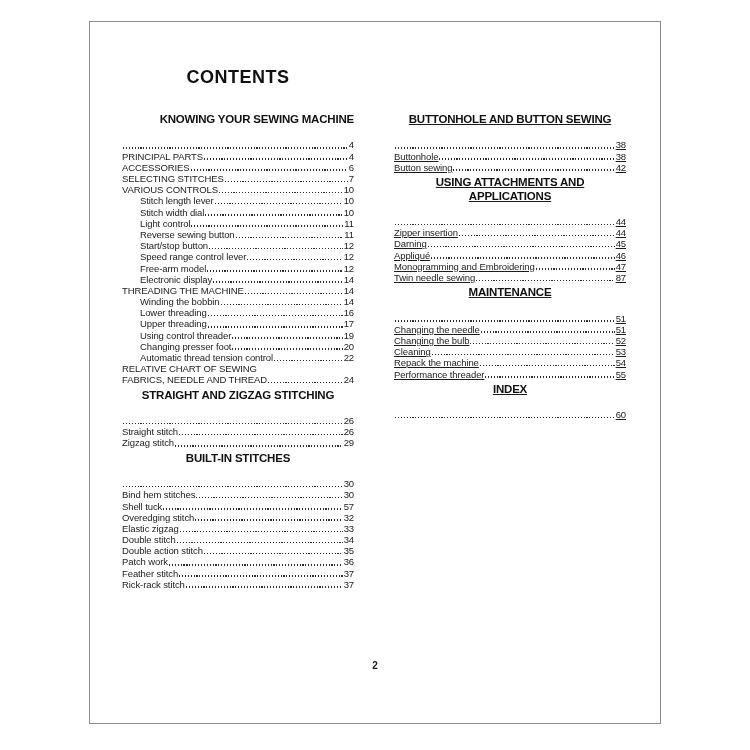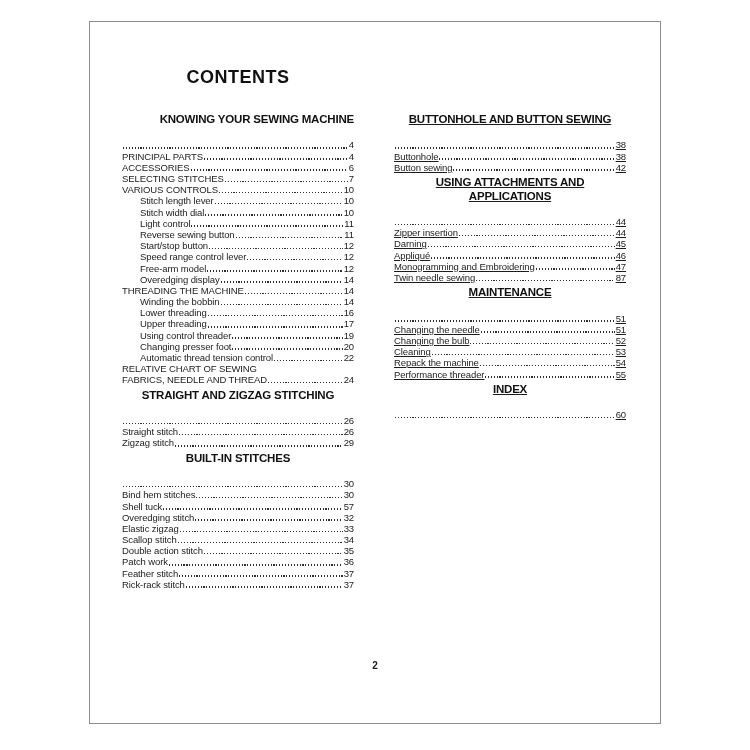--- a/index.html
+++ b/index.html
@@ -145,21 +145,21 @@
             <span class="toc-label">Speed range control lever</span>
             <span class="toc-dots"></span>
             <span class="toc-page">12</span>
           </div>
           <div class="toc-row indent">
             <span class="toc-label">Free-arm model</span>
             <span class="toc-dots"></span>
             <span class="toc-page">12</span>
           </div>
           <div class="toc-row indent">
-            <span class="toc-label">Overedging display</span>
+            <span class="toc-label">Electronic display</span>
             <span class="toc-dots"></span>
             <span class="toc-page">14</span>
           </div>
           <div class="toc-row">
             <span class="toc-label">THREADING THE MACHINE</span>
             <span class="toc-dots"></span>
             <span class="toc-page">14</span>
           </div>
           <div class="toc-row indent">
             <span class="toc-label">Winding the bobbin</span>
@@ -239,21 +239,21 @@
             <span class="toc-label">Overedging stitch</span>
             <span class="toc-dots"></span>
             <span class="toc-page">32</span>
           </div>
           <div class="toc-row">
             <span class="toc-label">Elastic zigzag</span>
             <span class="toc-dots"></span>
             <span class="toc-page">33</span>
           </div>
           <div class="toc-row">
-            <span class="toc-label">Scallop stitch</span>
+            <span class="toc-label">Double stitch</span>
             <span class="toc-dots"></span>
             <span class="toc-page">34</span>
           </div>
           <div class="toc-row">
             <span class="toc-label">Double action stitch</span>
             <span class="toc-dots"></span>
             <span class="toc-page">35</span>
           </div>
           <div class="toc-row">
             <span class="toc-label">Patch work</span>

